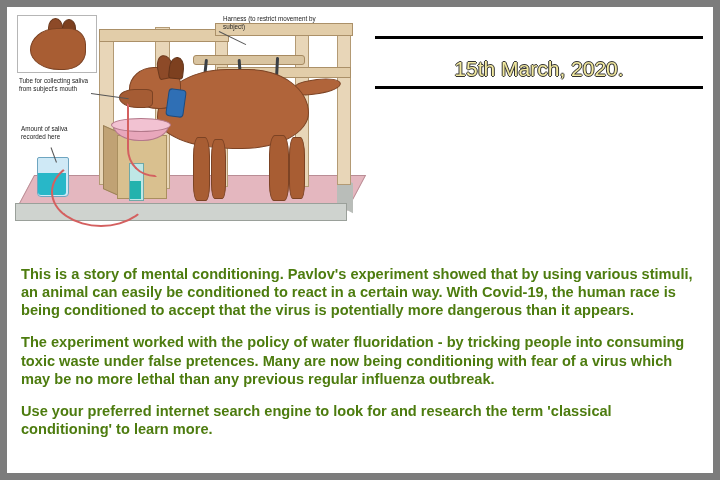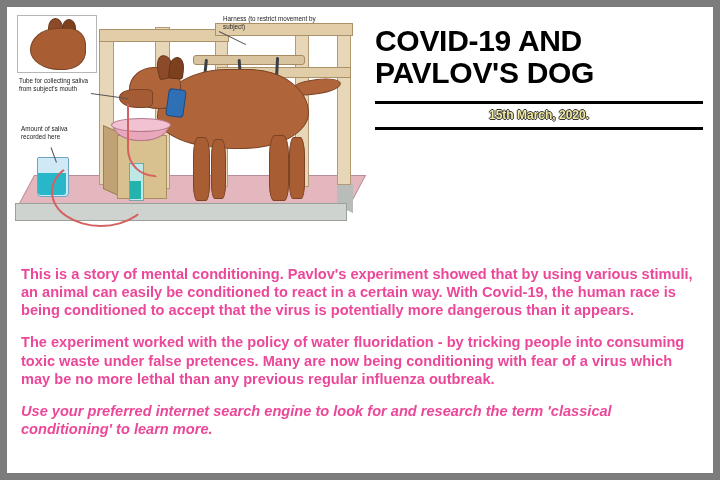--- a/index.html
+++ b/index.html
@@ -289,48 +289,48 @@
   }
   .site-line {
     margin-top: 6px;
     text-align: center;
     font-size: 17px;
     font-weight: bold;
     color: #b7e08f;
     text-shadow: -1px 0 #333, 0 -1px #333, 1px 0 #333, 0 1px #333;
   }
   .date-line {
-    margin-top: 4px;
+    margin-top: 18px;
     text-align: center;
-    font-size: 12px;
-    font-weight: bold;
+    font-size: 21px;
+    font-weight: normal;
     color: #f2e9a0;
     text-shadow: -1px 0 #333, 0 -1px #333, 1px 0 #333, 0 1px #333;
   }
   .rule2 {
     margin-top: 5px;
     height: 3px;
     background: #000;
     width: 100%;
   }
   
   .body-text {
     position: absolute;
     left: 14px;
     top: 243px;
     width: 680px;
-    color: #ec4899;
+    color: #4d7c0f;
   }
   .para {
     font-size: 14.6px;
     font-weight: bold;
     line-height: 1.24;
     margin-bottom: 11px;
   }
-  .para:last-child { margin-bottom: 2px; font-style: italic; }
+  .para:last-child { margin-bottom: 2px; }
 </style>
 </head>
 <body>
 
 <div id="poster">
 
   <div class="top-area">
 
     <div class="illustration">
 
@@ -390,21 +390,20 @@
       <div class="lead" style="left:212px; top:24px; width:30px; transform:rotate(26deg);"></div>
 
       <div class="callout" style="left:12px; top:70px; width:72px;">Tube for collecting saliva from subject's mouth</div>
       <div class="lead" style="left:84px; top:86px; width:38px; transform:rotate(8deg);"></div>
 
       <div class="callout" style="left:14px; top:118px; width:66px;">Amount of saliva recorded here</div>
       <div class="lead" style="left:44px; top:140px; width:16px; transform:rotate(70deg);"></div>
     </div>
 
     <div class="title-col">
-      <div class="main-title">COVID-19 AND PAVLOV'S DOG</div>
       <div class="rule"></div>
       <div class="date-line">15th March, 2020.</div>
       <div class="rule2"></div>
     </div>
   </div>
 
   <div class="body-text">
     <p class="para">This is a story of mental conditioning. Pavlov's experiment showed that by using various stimuli, an animal can easily be conditioned to react in a certain way. With Covid-19, the human race is being conditioned to accept that the virus is potentially more dangerous than it appears.</p>
     <p class="para">The experiment worked with the policy of water fluoridation - by tricking people into consuming toxic waste under false pretences. Many are now being conditioning with fear of a virus which may be no more lethal than any previous regular influenza outbreak.</p>
     <p class="para">Use your preferred internet search engine to look for and research the term 'classical conditioning' to learn more.</p>

